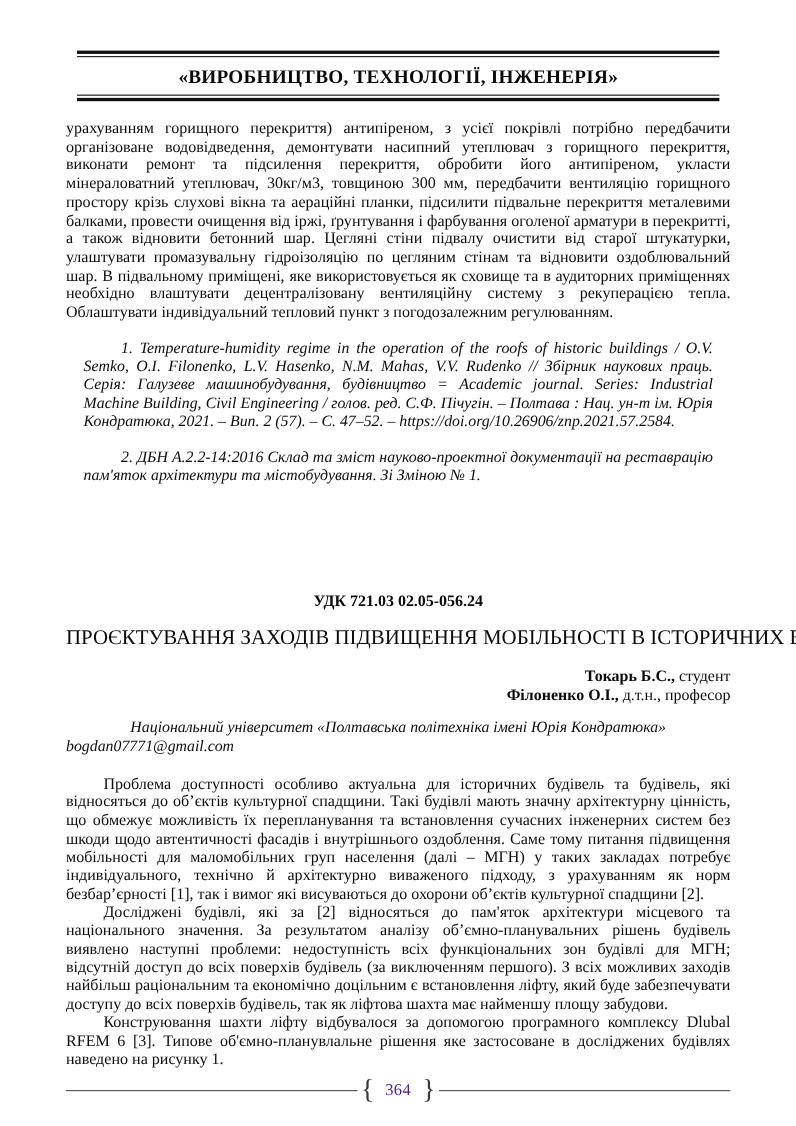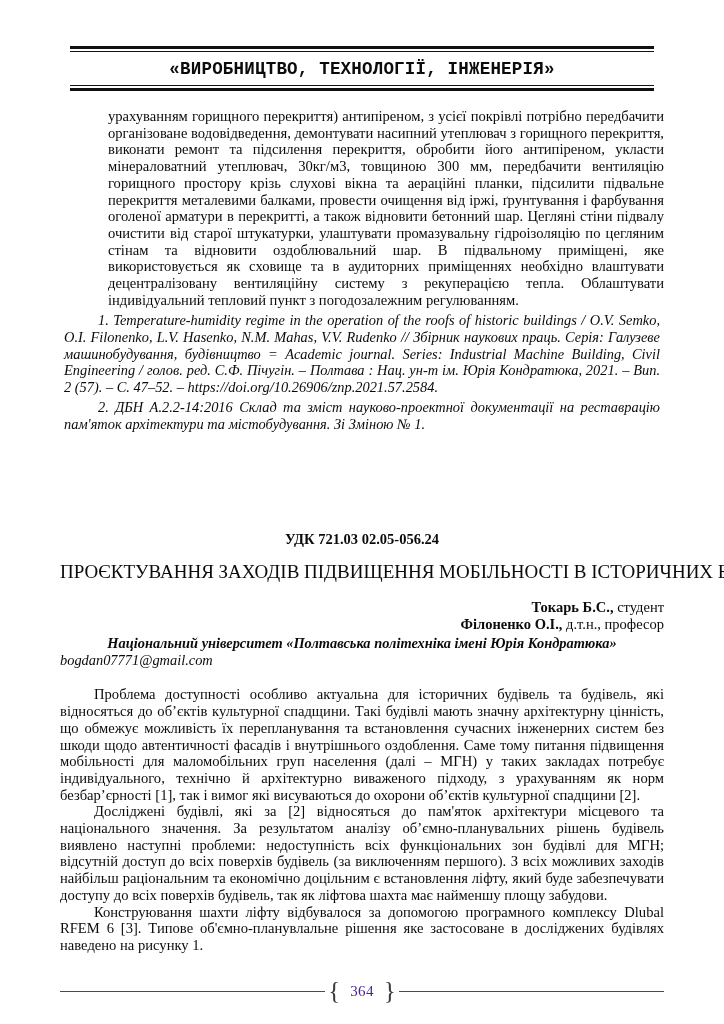--- a/index.html
+++ b/index.html
@@ -22,21 +22,20 @@
     width: 724px;
     height: 1024px;
     box-sizing: border-box;
     padding: 0 60px;
   }
 
   
   .runhead {
     margin-top: 42px;
     padding: 4px 10px;
-    font-family: Liberation Mono, monospace;
   }
   .rule-top {
     border-top: 3px solid #111;
     border-bottom: 1px solid #111;
     height: 2px;
     line-height: 0;
     font-size: 0;
   }
   .runhead-title {
     text-align: center;
@@ -50,41 +49,40 @@
     border-top: 1px solid #111;
     border-bottom: 3px solid #111;
     height: 2px;
     line-height: 0;
     font-size: 0;
   }
 
   
   .body-block {
     margin-top: 13px;
-    margin-left: 48px;
   }
   p.just {
     margin: 0;
     text-align: justify;
     text-justify: inter-word;
     font-size: 14.6px;
     line-height: 16.7px;
     hyphens: none;
   }
   p.just.indent { text-indent: 34px; }
 
   .lit-head {
     text-align: center;
     font-style: italic;
     font-size: 14.6px;
     line-height: 16.7px;
     margin: 1px 0 0 0;
   }
   p.ref {
-    margin: 4px;
+    margin: 16px;
     text-align: justify;
     font-style: italic;
     font-size: 14.4px;
     line-height: 16.6px;
     text-indent: 34px;
   }
 
   
   .article-head {
     margin-top: 98px;
@@ -108,22 +106,21 @@
     text-align: right;
     font-size: 14.5px;
     line-height: 17.2px;
   }
   .authors .nm { font-weight: bold; }
   .affil {
     text-align: center;
     font-style: italic;
     font-size: 14.4px;
     line-height: 17.2px;
-    margin-top: 2px;
-    font-weight: bold;
+    margin-top: 12px;
   }
   .email {
     text-align: left;
     font-style: italic;
     font-size: 14.4px;
     line-height: 17.2px;
   }
 
   .main-text { margin-top: 17px; }
 

